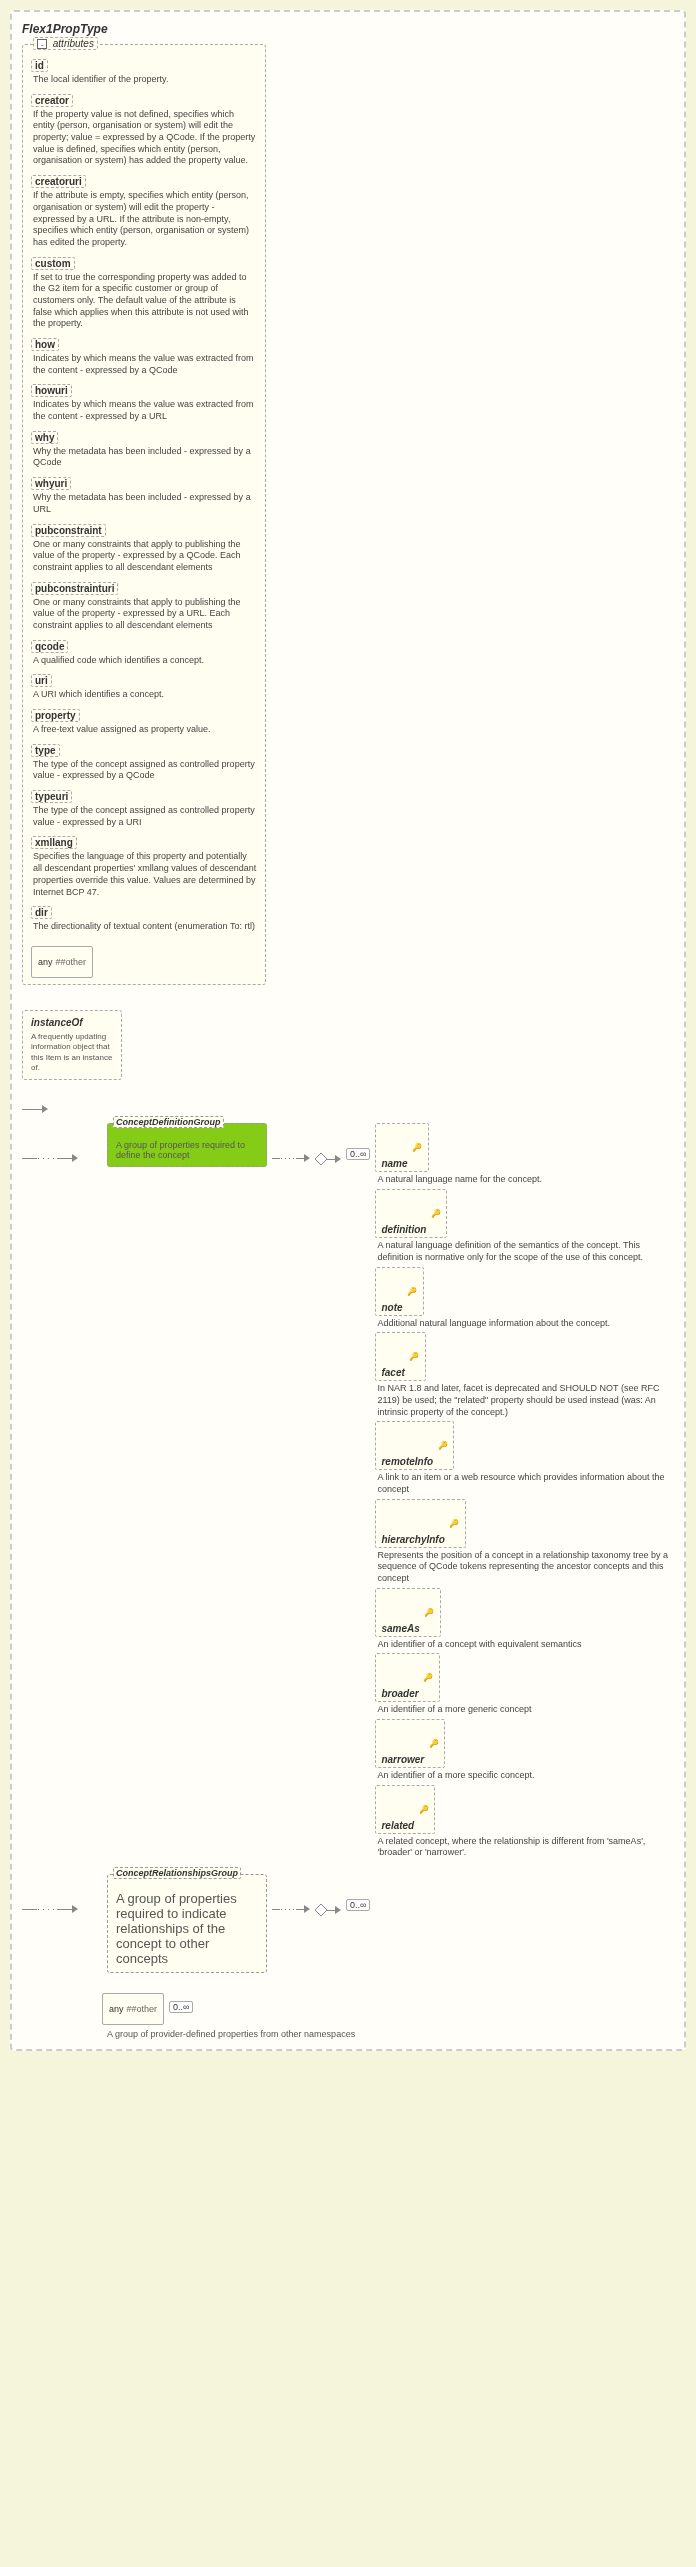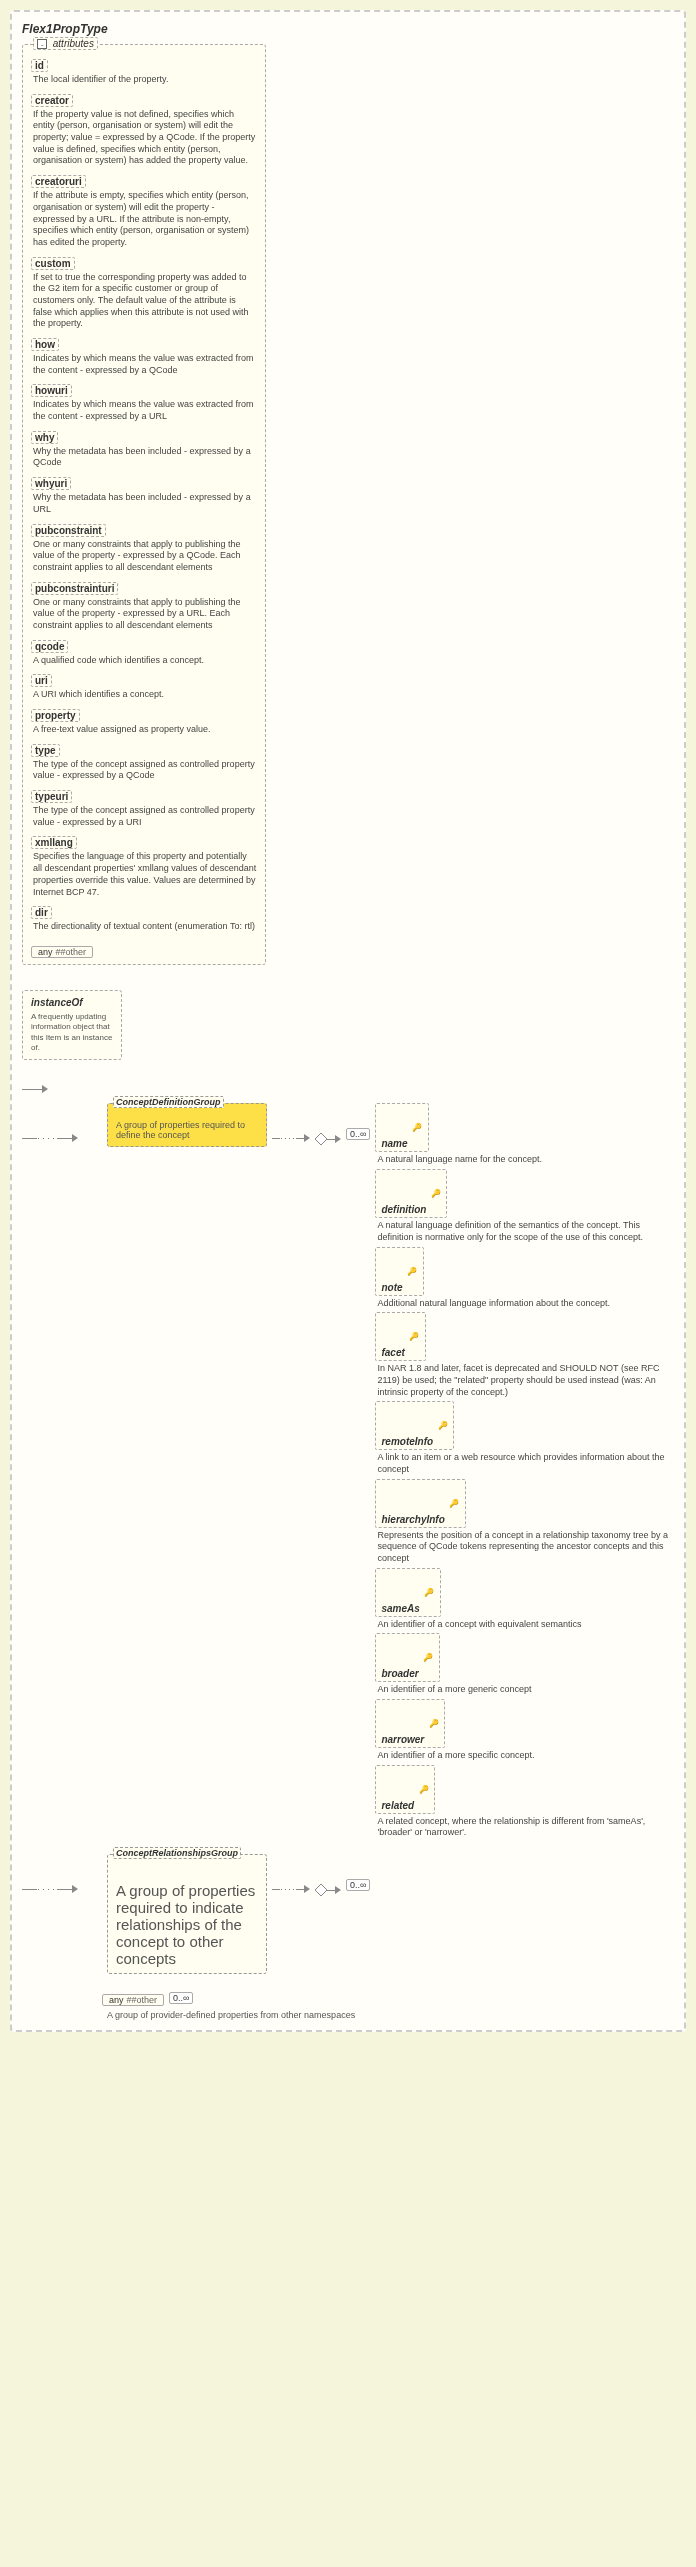--- a/index.html
+++ b/index.html
@@ -87,21 +87,21 @@
     .instance-of-desc {
       font-size: 8px;
       color: #555;
       line-height: 1.3;
     }
 
     .concept-def-box {
       border: 1px dashed #999;
       border-radius: 3px;
       padding: 6px 8px;
-      background: #fde047;
+      background: #84cc16;
       position: relative;
       width: 160px;
       flex-shrink: 0;
     }
 
     .right-item-box {
       border: 1px dashed #aaa;
       border-radius: 2px;
       padding: 2px 5px;
       background: #fffef0;
@@ -129,21 +129,21 @@
     .key-icon {
       display: inline-block;
       font-size: 8px;
       color: #888;
       margin-left: 2px;
     }
 
     .any-box {
       border: 1px solid #aaa;
       border-radius: 2px;
-      padding: 0 6px;
+      padding: 10px 6px;
       background: #fffef0;
       font-size: 9px;
       display: inline-flex;
       gap: 3px;
       align-items: center;
       margin-top: 5px;
     }
 
     .any-text {
       font-size: 9px;
@@ -454,21 +454,21 @@
       <div style="width:15px;height:1px;background:#888;"></div>
       <span style="font-size:9px;color:#666;letter-spacing:2px;">····</span>
       <div style="width:15px;height:1px;background:#888;"></div>
       <div class="tri-right"></div>
     </div>
 
     <div class="concept-rel-box">
       <div style="position:absolute;top:-8px;left:5px;background:#fffef0;padding:0 2px;font-size:9px;font-style:italic;font-weight:bold;border:1px dashed #999;border-radius:2px;">
         <span>ConceptRelationshipsGroup</span>
       </div>
-      <div style="margin-top:21px;font-size:15px;color:#555;">A group of properties required to indicate relationships of the concept to other concepts</div>
+      <div style="margin-top:10px;font-size:13px;color:#555;">A group of properties required to indicate relationships of the concept to other concepts</div>
     </div>
 
     <div style="display:flex;align-items:center;margin-top:30px;">
       <div style="width:8px;height:1px;background:#888;"></div>
       <span style="font-size:9px;color:#666;letter-spacing:1px;">····</span>
       <div style="width:8px;height:1px;background:#888;"></div>
       <div class="tri-right"></div>
     </div>
 
     <div style="display:flex;align-items:center;margin-top:30px;">

